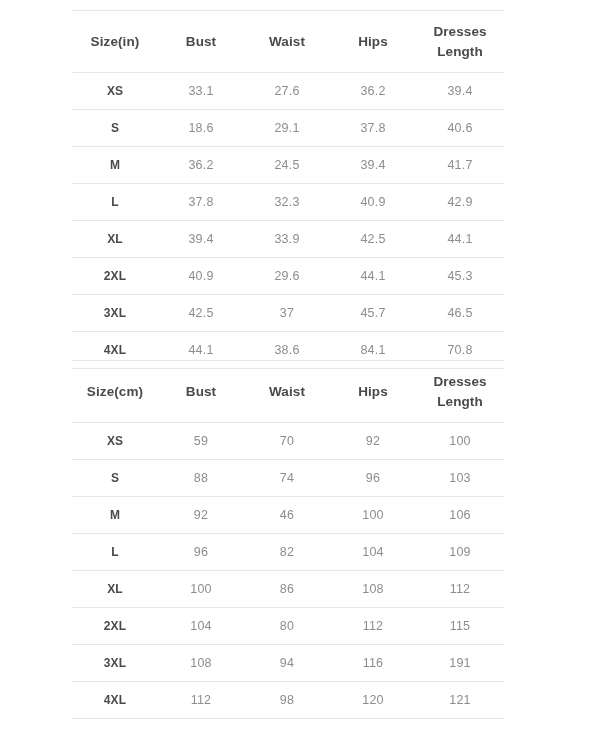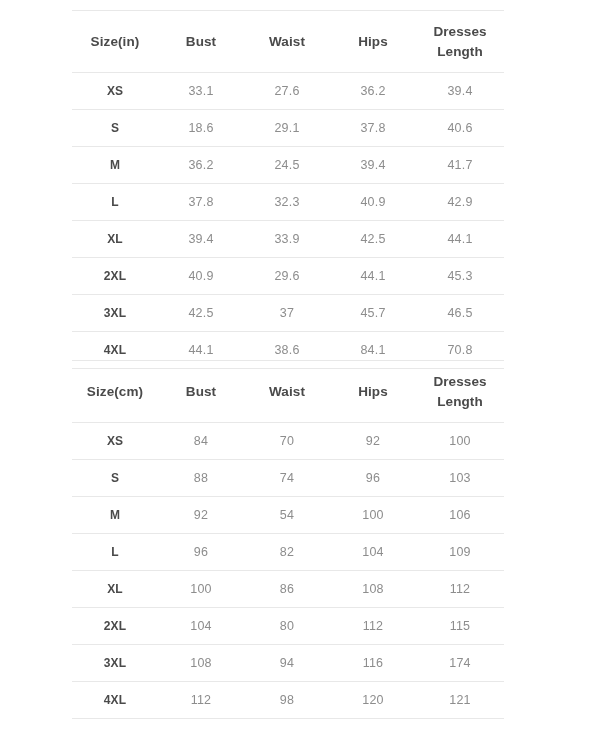--- a/index.html
+++ b/index.html
@@ -162,36 +162,36 @@
         <th>Size(cm)</th>
         <th>Bust</th>
         <th>Waist</th>
         <th>Hips</th>
         <th>Dresses Length</th>
       </tr>
     </thead>
     <tbody>
         <tr>
           <td class="size-label">XS</td>
-          <td>84</td>
+          <td>59</td>
           <td>70</td>
           <td>92</td>
           <td>100</td>
         </tr>
         <tr>
           <td class="size-label">S</td>
           <td>88</td>
           <td>74</td>
           <td>96</td>
           <td>103</td>
         </tr>
         <tr>
           <td class="size-label">M</td>
           <td>92</td>
-          <td>54</td>
+          <td>46</td>
           <td>100</td>
           <td>106</td>
         </tr>
         <tr>
           <td class="size-label">L</td>
           <td>96</td>
           <td>82</td>
           <td>104</td>
           <td>109</td>
         </tr>
@@ -207,21 +207,21 @@
           <td>104</td>
           <td>80</td>
           <td>112</td>
           <td>115</td>
         </tr>
         <tr>
           <td class="size-label">3XL</td>
           <td>108</td>
           <td>94</td>
           <td>116</td>
-          <td>174</td>
+          <td>191</td>
         </tr>
         <tr>
           <td class="size-label">4XL</td>
           <td>112</td>
           <td>98</td>
           <td>120</td>
           <td>121</td>
         </tr>
       </tbody>
   </table>

